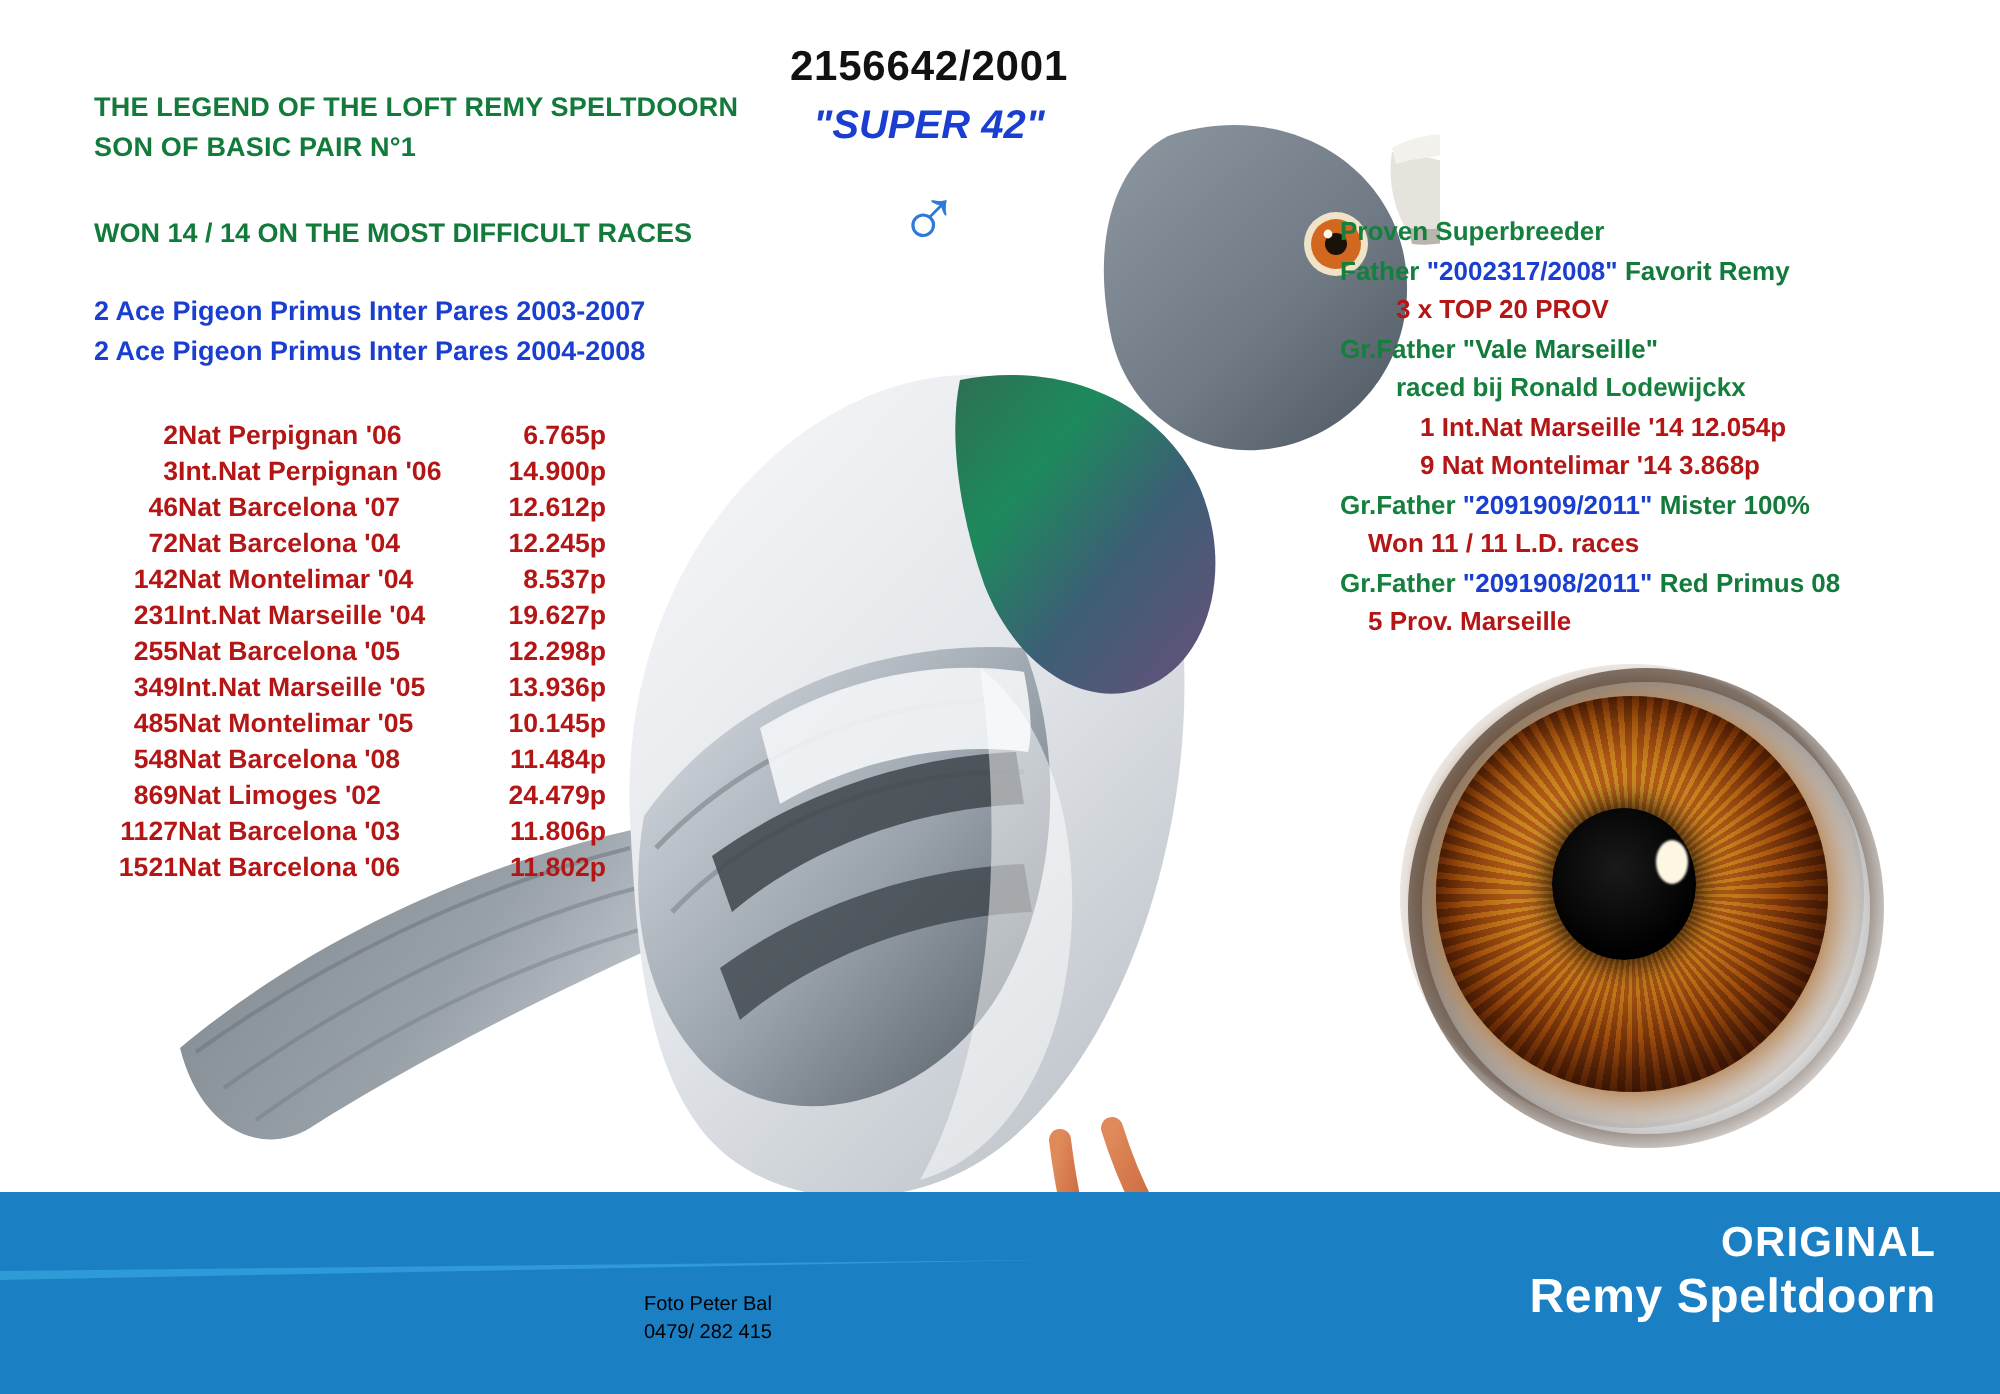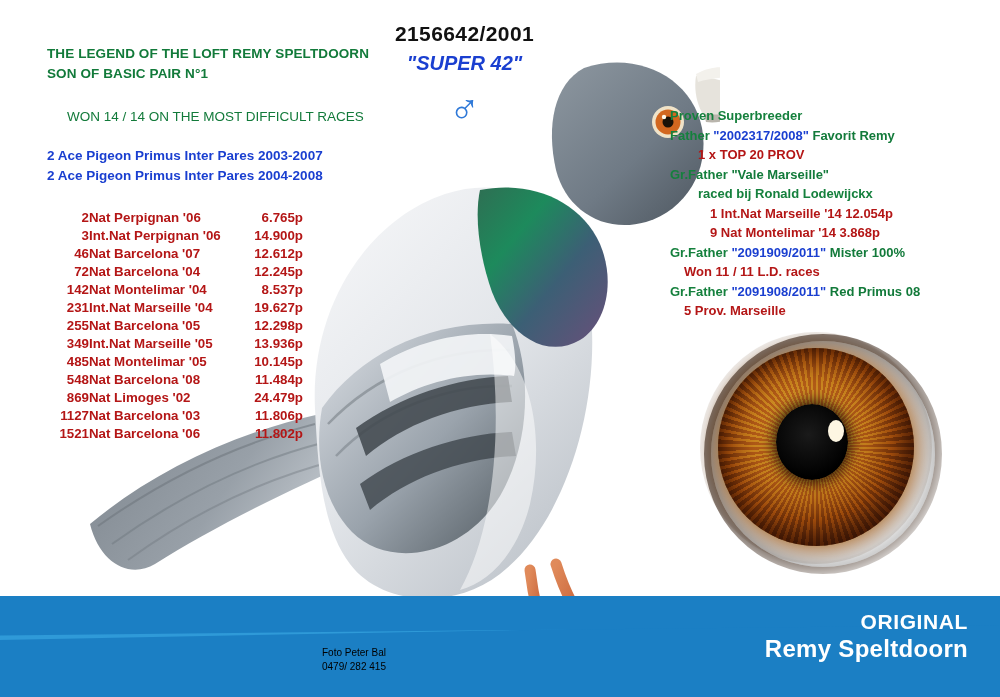--- a/index.html
+++ b/index.html
@@ -57,21 +57,21 @@
     font-size:42px;color:#2f79d8;line-height:1;font-weight:bold;
   }
 
   
   .left-col{position:absolute;left:47px;top:44px;width:330px;}
   .legend{
     color:#127a3a;font-weight:bold;font-size:13.5px;line-height:1.45;
     letter-spacing:.1px;
   }
   .won-line{
-    color:#127a3a;font-weight:normal;font-size:13.5px;margin-top:26px;margin-left:20px;
+    color:#127a3a;font-weight:bold;font-size:13.5px;margin-top:26px;
   }
   .ace{
     color:#1a3fd0;font-weight:bold;font-size:13.5px;line-height:1.5;margin-top:22px;
   }
   .results{
     margin-top:22px;color:#b41616;font-weight:bold;font-size:13.3px;
   }
   .results table{border-collapse:collapse;}
   .results td{padding:1.5px 0;white-space:nowrap;}
   .r-pos{text-align:right;width:42px;padding-right:7px;}
@@ -307,21 +307,21 @@
   </div>
 
   <div class="right-col">
     <div class="ped-line c-black">Proven Superbreeder</div>
 
     <div class="ped-line">
       <span class="c-black">Father</span>
       <span class="c-blue">"2002317/2008"</span>
       <span class="c-green">Favorit Remy</span>
     </div>
-    <div class="ped-line i2 c-red">1 x TOP 20 PROV</div>
+    <div class="ped-line i2 c-red">3 x TOP 20 PROV</div>
 
     <div class="ped-line">
       <span class="c-black">Gr.Father</span>
       <span class="c-green">"Vale Marseille"</span>
     </div>
     <div class="ped-line i2 c-black">raced bij Ronald Lodewijckx</div>
     <div class="ped-line i3 c-red">1 Int.Nat Marseille '14  12.054p</div>
     <div class="ped-line i3 c-red">9 Nat  Montelimar  '14   3.868p</div>
 
     <div class="ped-line">

